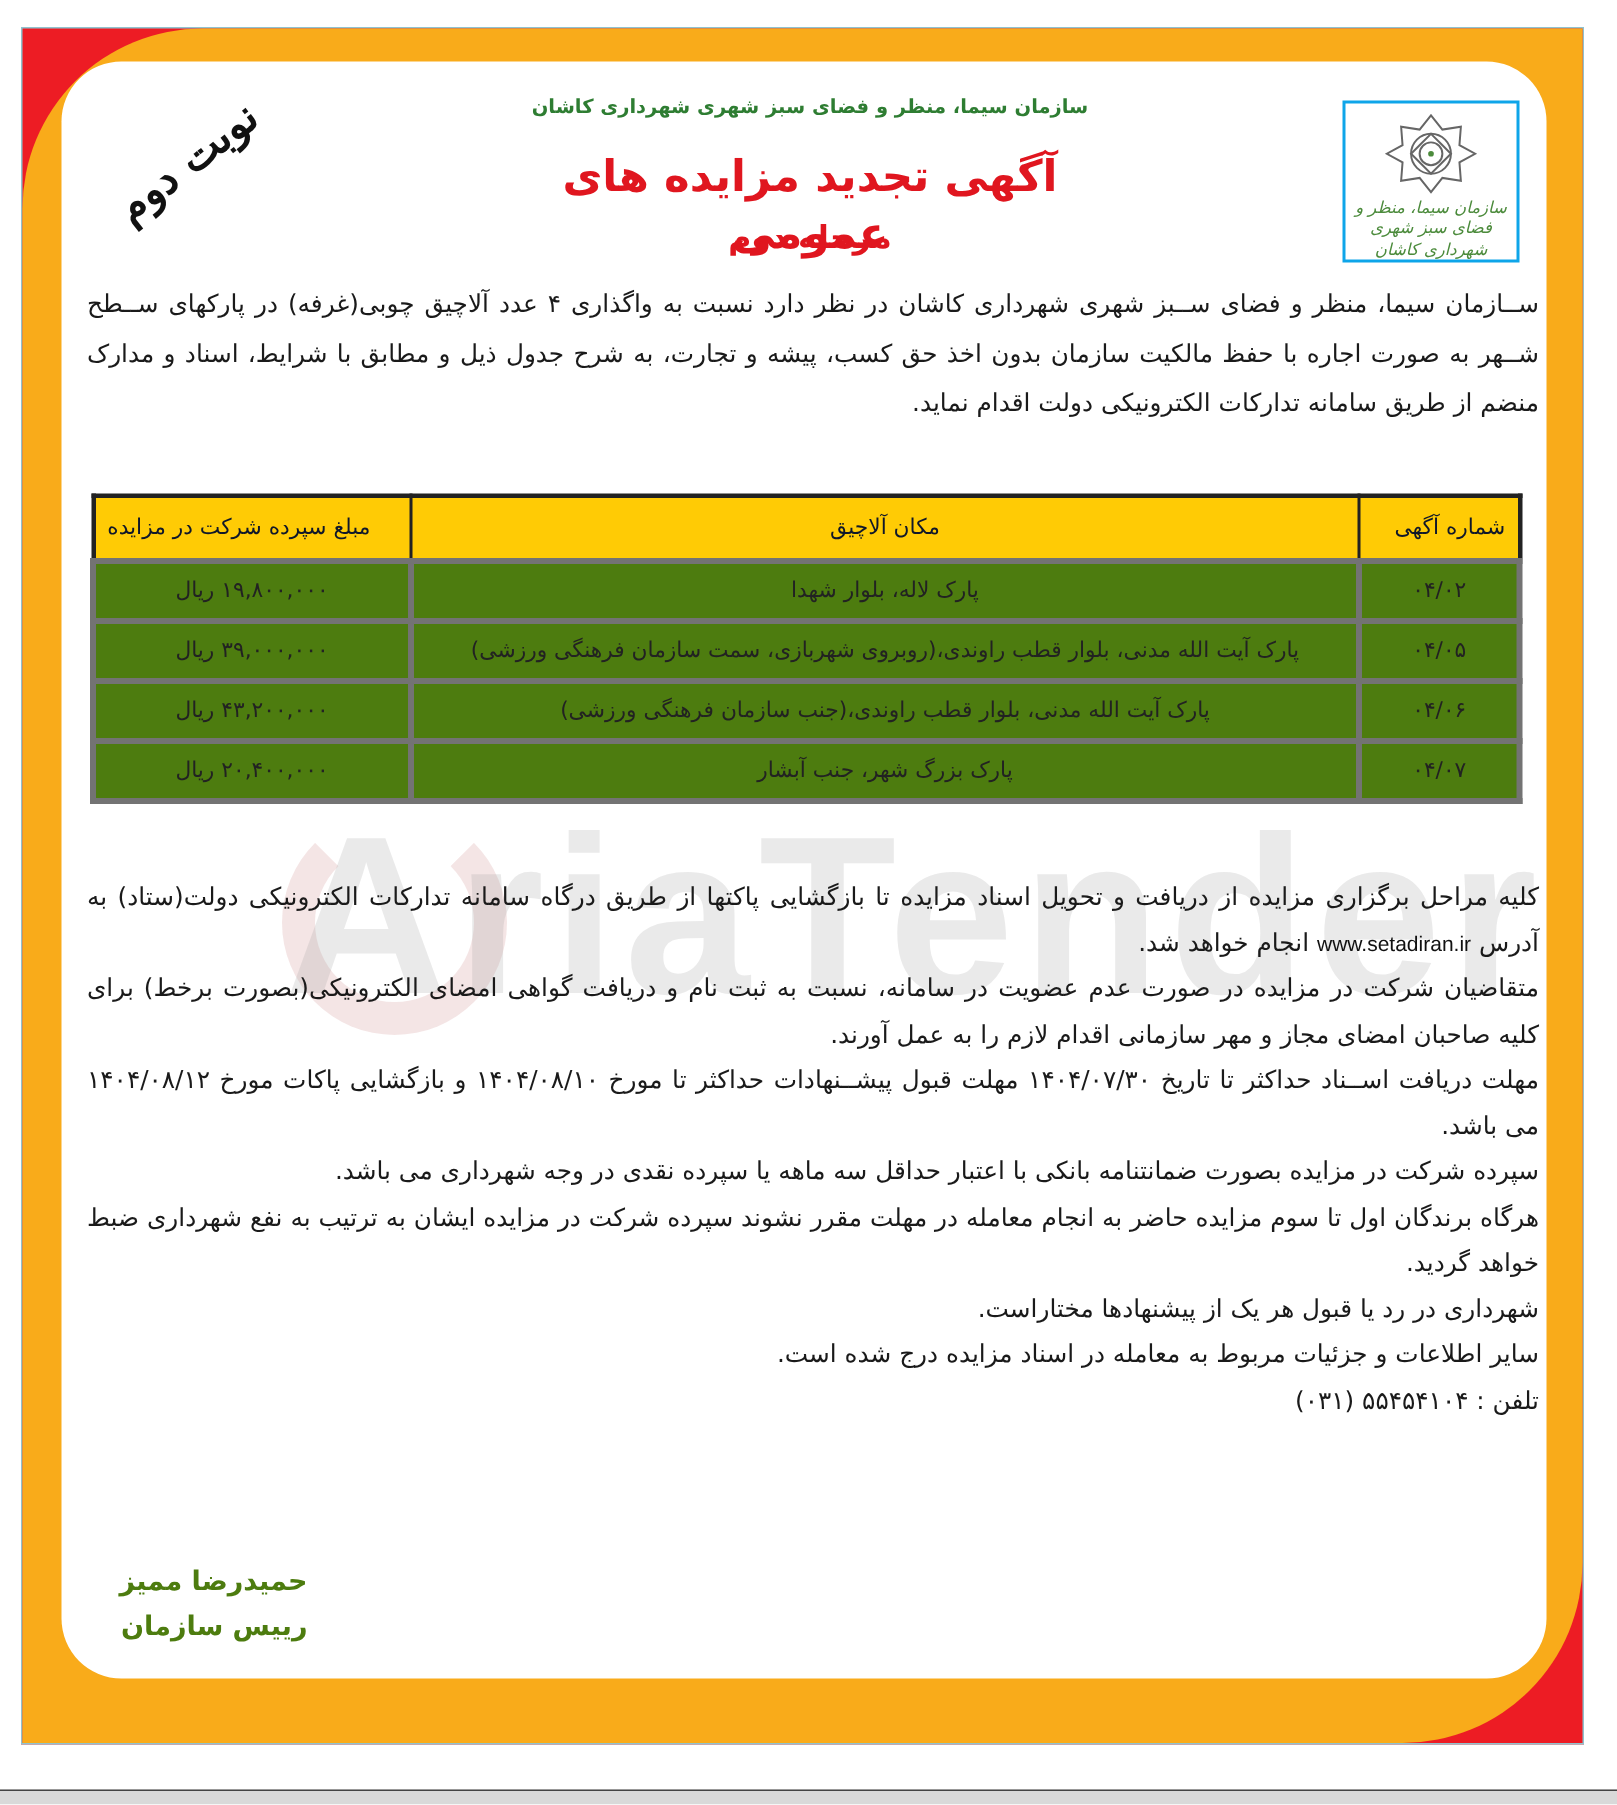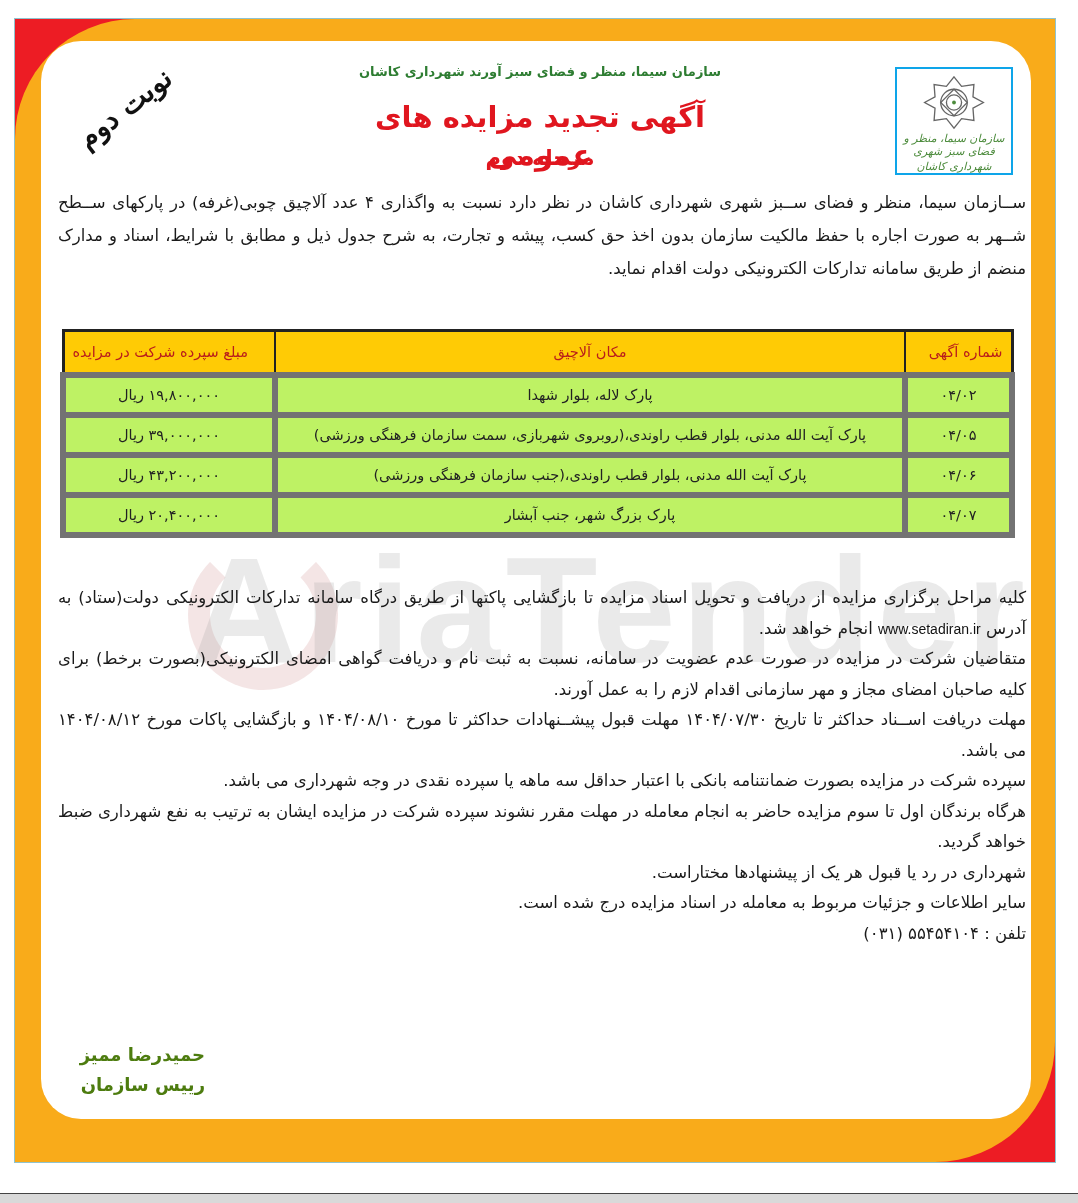--- a/index.html
+++ b/index.html
@@ -68,24 +68,24 @@
     font-size: 16.5px; line-height: 33px; text-align: justify; text-align-last: right;
   }
 
   
   .tender-table {
     position: absolute; left: 60px; top: 329px; width: 955px;
     border-collapse: collapse; border: 3px solid #222; font-size: 14.5px;
   }
   .tender-table th {
     background: #ffcb05; height: 23px; font-weight: normal; border: 2px solid #222;
-    padding: 12px 8px; color: #b91c1c;
+    padding: 12px 8px; color: #0f172a;
   }
   .tender-table td {
-    background: #bef264; height: 40px; border: 6px solid #737373; padding: 0 10px; color: #222;
+    background: #4d7c0f; height: 40px; border: 4px solid #737373; padding: 0 10px; color: #222;
   }
   .col-num { width: 107px; text-align: right; }
   .col-loc { text-align: center; }
   .col-amt { width: 212px; text-align: left; }
   .tender-table td.col-num { text-align: center; }
   .tender-table td.col-amt { text-align: center; }
 
   
   .body-text {
     position: absolute; left: 58px; top: 583px; width: 968px;
@@ -129,21 +129,21 @@
       <path d="M35 15 L42 22 L49 29 L42 36 L35 43 L28 36 L21 29 L28 22 Z"></path>
     </g>
     <g fill="#4c8b3c">
         <circle cx="35" cy="29" r="2"></circle>
       </g>
   </svg>
   <div class="logo-script">سازمان سیما، منظر و فضای سبز شهری</div>
   <div class="logo-script">شهرداری کاشان</div>
 </div>
 
-<div class="org-name">سازمان سیما، منظر و فضای سبز آورند شهرداری کاشان</div>
+<div class="org-name">سازمان سیما، منظر و فضای سبز شهری شهرداری کاشان</div>
 <div class="title-main">آگهی تجدید مزایده های عمومی</div>
 <div class="title-sub">مرحله دوم</div>
 <div class="round-badge">نوبت دوم</div>
 
 <div class="intro">ســازمان سیما، منظر و فضای ســبز شهری شهرداری کاشان در نظر دارد نسبت به واگذاری ۴ عدد آلاچیق چوبی(غرفه) در پارکهای ســطح شــهر به صورت اجاره با حفظ مالکیت سازمان بدون اخذ حق کسب، پیشه و تجارت، به شرح جدول ذیل و مطابق با شرایط، اسناد و مدارک منضم از طریق سامانه تدارکات الکترونیکی دولت اقدام نماید.</div>
 
 <table class="tender-table">
   <thead>
     <tr>
       <th class="col-num">شماره آگهی</th>

